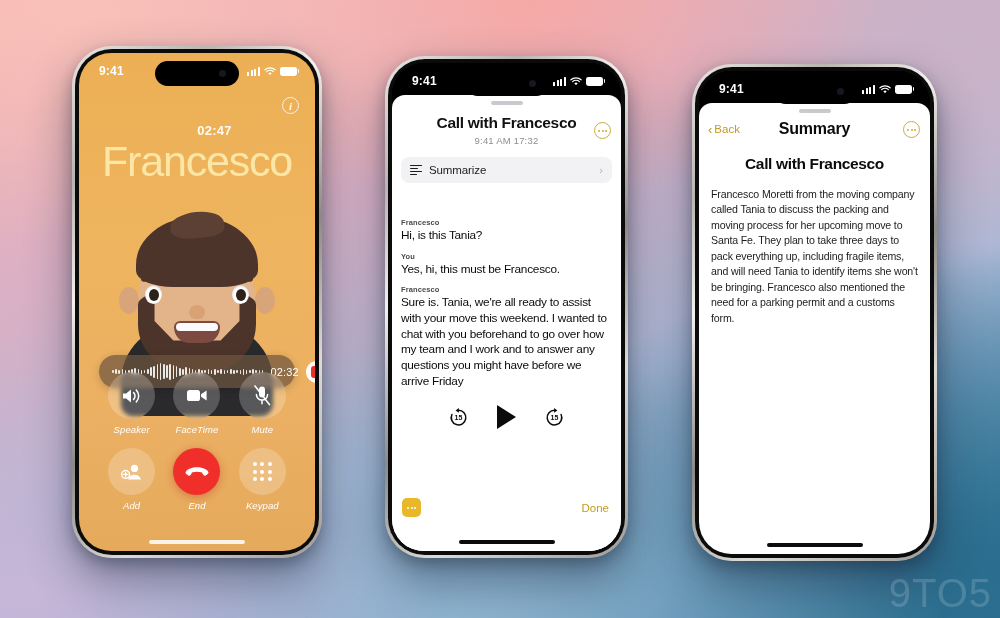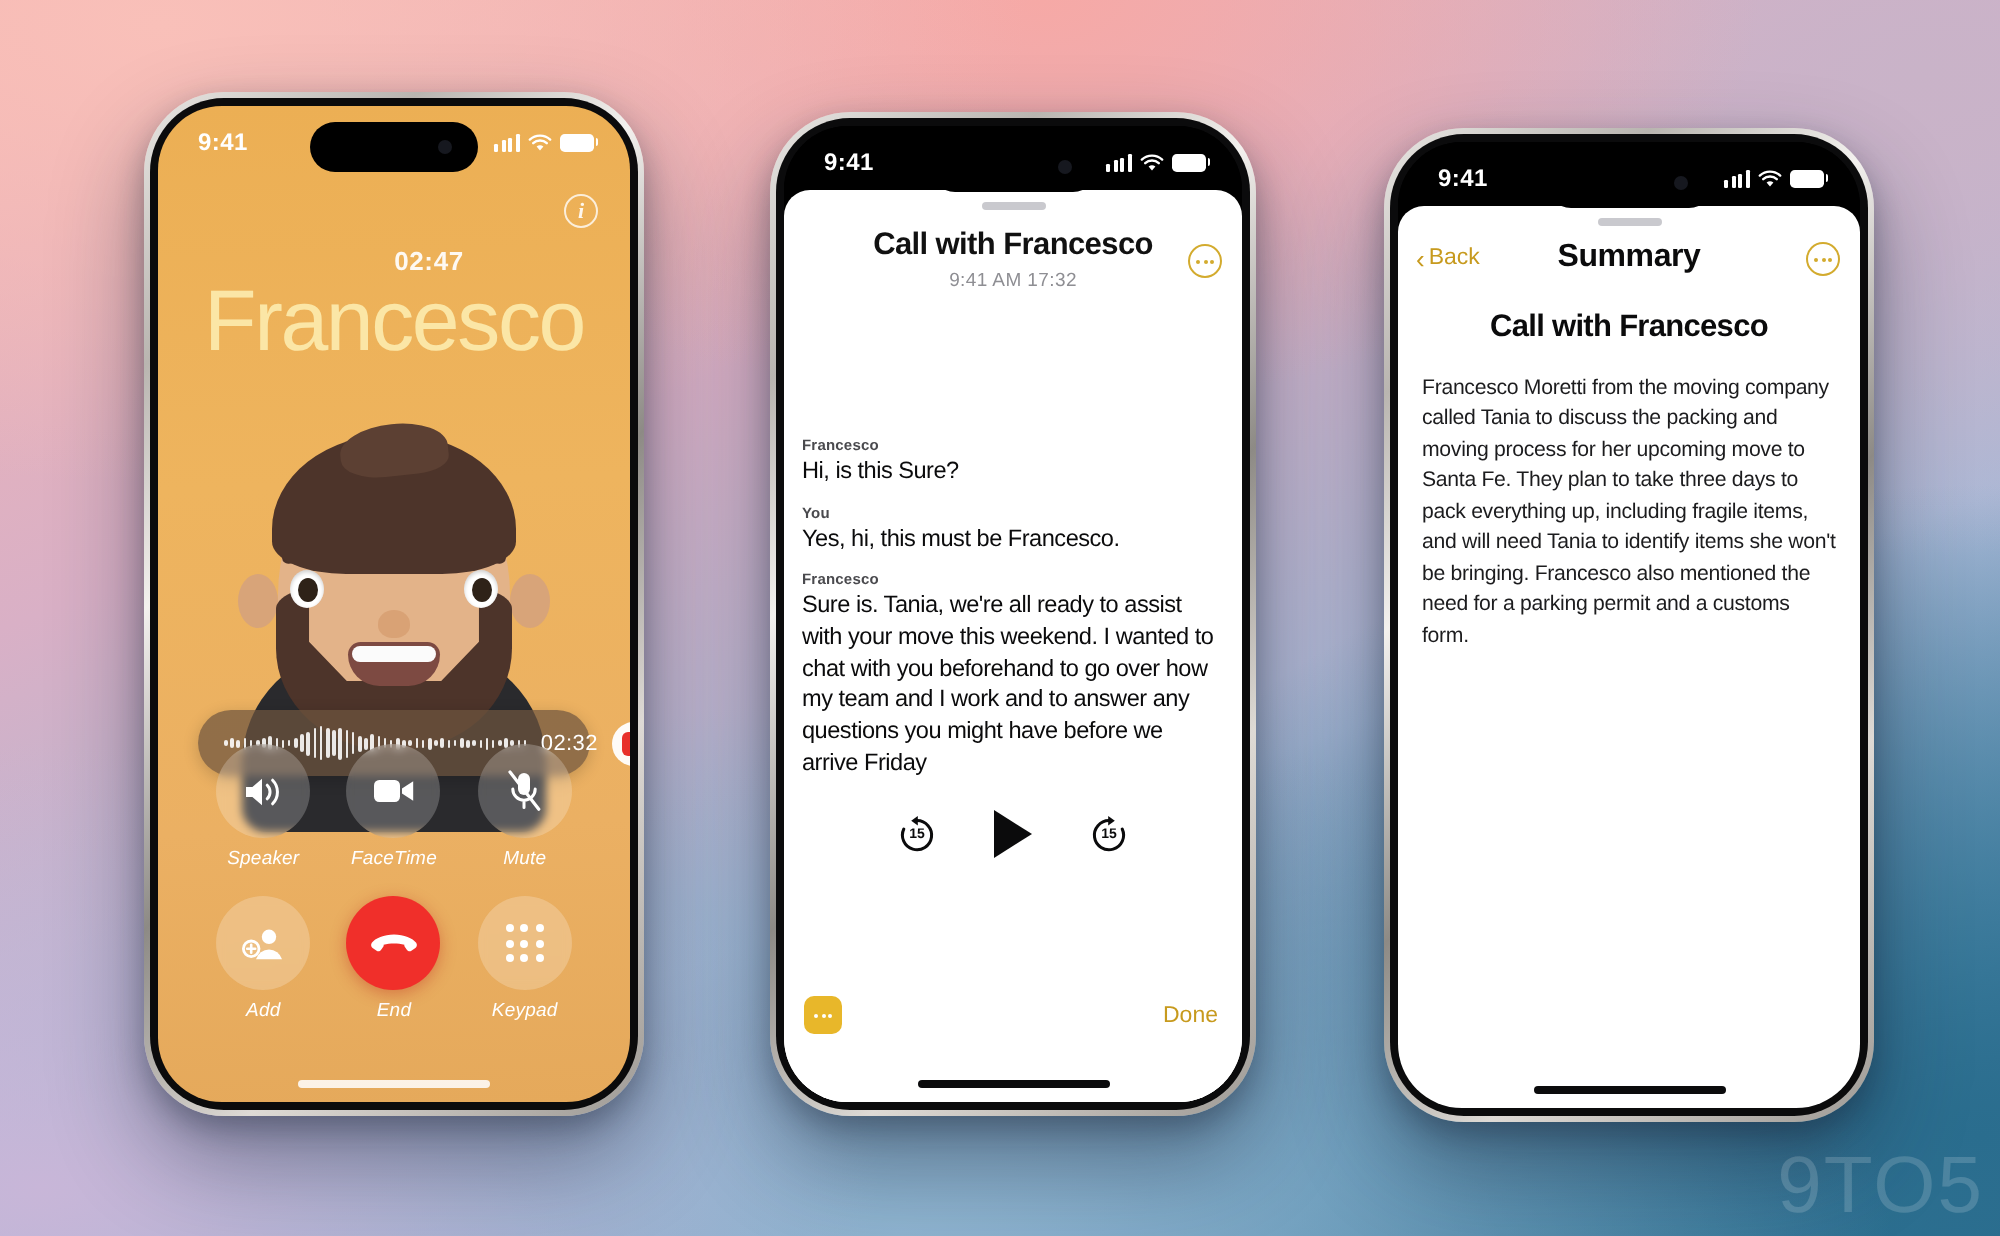--- a/index.html
+++ b/index.html
@@ -430,25 +430,35 @@
       <div class="sheet">
         <div class="grabber"></div>
         <div class="sheet-title">Call with Francesco</div>
         <div class="sheet-sub">9:41 AM  17:32</div>
         <div class="dots-btn">
             <i></i>
             <i></i>
             <i></i>
           </div>
 
+        <div class="summarize-row">
+          <div class="sm-icon">
+              <i></i>
+              <i></i>
+              <i></i>
+              <i></i>
+            </div>
+          <div class="sm-label">Summarize</div>
+          <div class="chev">›</div>
+        </div>
 
         <div class="transcript">
           <div class="tr-block">
             <div class="tr-speaker">Francesco</div>
-            <div class="tr-text">Hi, is this Sure?</div>
+            <div class="tr-text">Hi, is this Tania?</div>
           </div>
           <div class="tr-block">
             <div class="tr-speaker">You</div>
             <div class="tr-text">Yes, hi, this must be Francesco.</div>
           </div>
           <div class="tr-block">
             <div class="tr-speaker">Francesco</div>
             <div class="tr-text">Sure is. Tania, we're all ready to assist with your move this weekend. I wanted to chat with you beforehand to go over how my team and I work and to answer any questions you might have before we arrive Friday</div>
           </div>
           <div class="tr-fade"></div>

